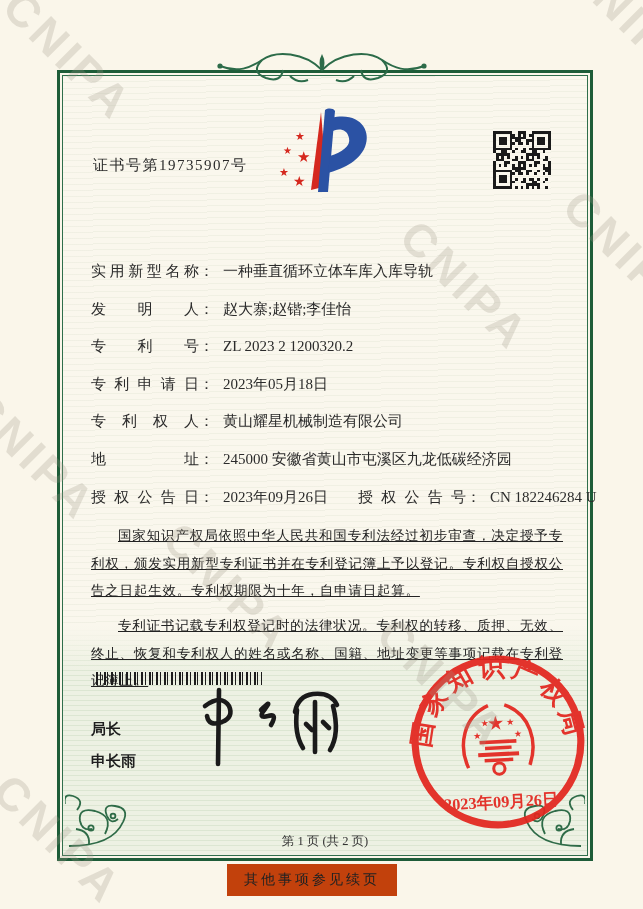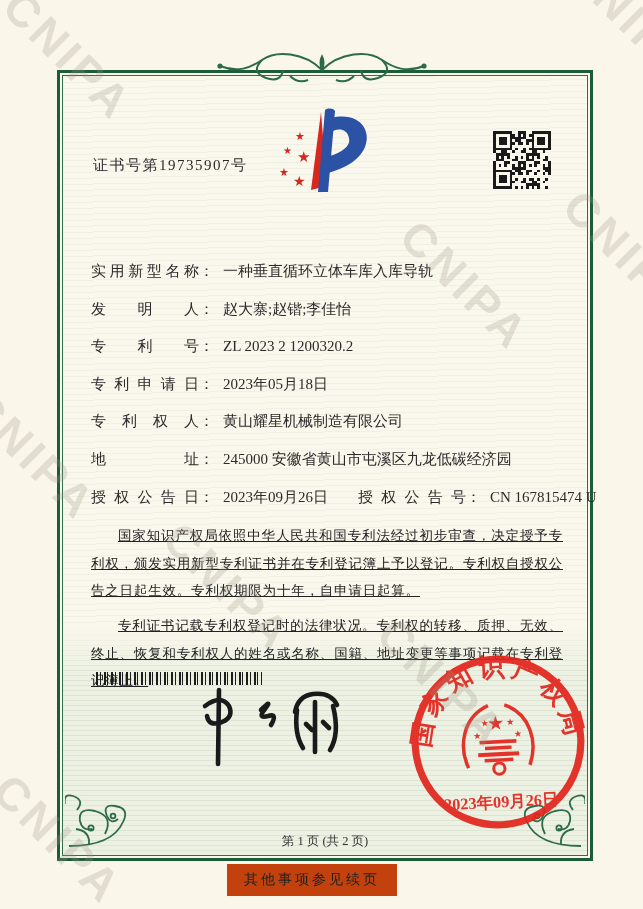--- a/index.html
+++ b/index.html
@@ -380,31 +380,35 @@
                 <span>权</span>
                 <span>公</span>
                 <span>告</span>
                 <span>日</span>
               </span>：</span><span class="fval">2023年09月26日</span><span class="fpair2 jwrap"><span class="jlabel">
                 <span>授</span>
                 <span>权</span>
                 <span>公</span>
                 <span>告</span>
                 <span>号</span>
-              </span>：</span><span class="fval">CN 167815474 U</span>
+              </span>：</span><span class="fval">CN 182246284 U</span>
         </div>
       </div>
 
       <div class="paras">
         <p>国家知识产权局依照中华人民共和国专利法经过初步审查，决定授予专利权，颁发实用新型专利证书并在专利登记簿上予以登记。专利权自授权公告之日起生效。专利权期限为十年，自申请日起算。</p>
         <p>专利证书记载专利权登记时的法律状况。专利权的转移、质押、无效、终止、恢复和专利权人的姓名或名称、国籍、地址变更等事项记载在专利登记簿上。</p>
       </div>
 
       <div class="barcode"></div>
 
+      <div class="officer">
+        <div>局长</div>
+        <div>申长雨</div>
+      </div>
 
       <div class="sig">
         <svg width="155" height="88" viewBox="0 0 155 88" fill="none" stroke="#1a1a1a" stroke-width="4.6" stroke-linecap="round" stroke-linejoin="round">
           <path d="M24,6 L23,80"></path>
           <path d="M10,22 q16,-12 24,0 q5,11 -7,16 q-13,5 -15,-6"></path>
           <path d="M66,26 q12,-12 4,-1 q-8,10 3,7 q10,-3 3,9"></path>
           <path d="M100,28 q3,-16 18,-18 q18,-2 24,11"></path>
           <path d="M102,26 q-3,24 6,38"></path>
           <path d="M138,22 q7,28 -3,44"></path>
           <path d="M120,18 L120,68"></path>

